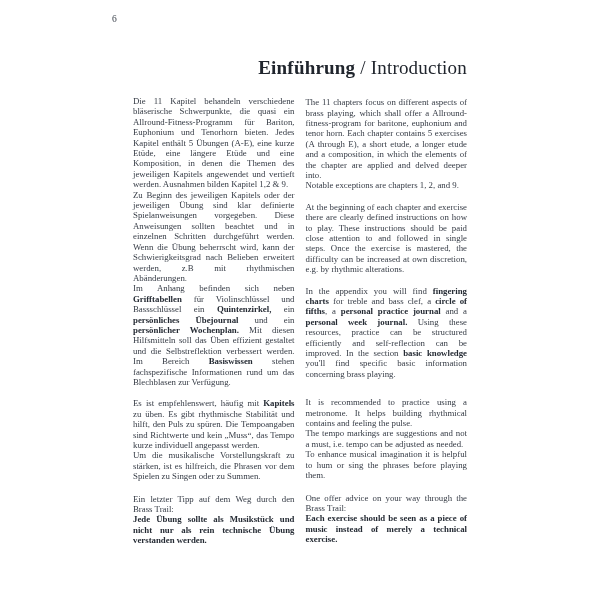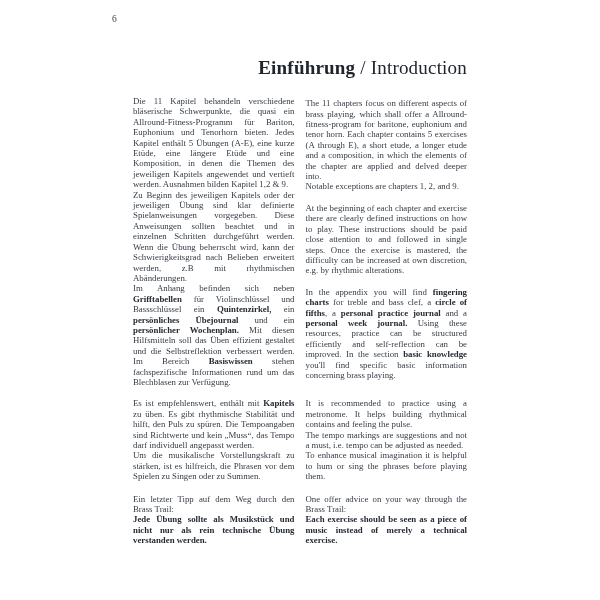--- a/index.html
+++ b/index.html
@@ -31,21 +31,21 @@
     font-size: 19px;
     font-weight: normal;
     color: #20252d;
     letter-spacing: 0.2px;
     line-height: 24px;
   }
   .title .t-bold { font-weight: bold; }
   .cols {
     display: flex;
     gap: 11px;
-    align-items: flex-end;
+    align-items: center;
   }
   .col {
     width: 162px;
     font-size: 8.8px;
     line-height: 10.4px;
     color: #353b45;
     text-align: justify;
   }
   .para { margin: 0; }
   .para.bold { font-weight: bold; color: #252b34; }
@@ -58,21 +58,21 @@
   <span class="pageno">6</span>
 
   <div class="content">
     <h1 class="title"><span class="t-bold">Einführung</span><span> / </span><span>Introduction</span></h1>
 
     <div class="cols">
       <div class="col" id="col-left" lang="de">
           <p class="para"><span>Die 11 Kapitel behandeln verschiedene bläserische Schwerpunkte, die quasi ein Allround-Fitness-Programm für Bariton, Euphonium und Tenorhorn bieten. Jedes Kapitel enthält 5 Übungen (A-E), eine kurze Etüde, eine längere Etüde und eine Komposition, in denen die Themen des jeweiligen Kapitels angewendet und vertieft werden. Ausnahmen bilden Kapitel 1,2 &amp; 9.</span></p>
           <p class="para"><span>Zu Beginn des jeweiligen Kapitels oder der jeweiligen Übung sind klar definierte Spielanweisungen vorgegeben. Diese Anweisungen sollten beachtet und in einzelnen Schritten durchgeführt werden. Wenn die Übung beherrscht wird, kann der Schwierigkeitsgrad nach Belieben erweitert werden, z.B mit rhythmischen Abänderungen.</span></p>
           <p class="para"><span>Im Anhang befinden sich neben </span><span class="b">Grifftabellen</span><span> für Violinschlüssel und Bassschlüssel ein </span><span class="b">Quintenzirkel,</span><span> ein </span><span class="b">persönliches Übejournal</span><span> und ein </span><span class="b">persönlicher Wochenplan.</span><span> Mit diesen Hilfsmitteln soll das Üben effizient gestaltet und die Selbstreflektion verbessert werden. Im Bereich </span><span class="b">Basiswissen</span><span> stehen fachspezifische Informationen rund um das Blechblasen zur Verfügung.</span></p>
-          <p class="para" style="margin-top: 11px;"><span>Es ist empfehlenswert, enthält mit </span><span class="b">Kapitels</span><span> zu üben. Es gibt rhythmische Stabilität und hilft, den Puls zu spüren. Die Tempoangaben sind Richtwerte und kein „Muss“, das Tempo darf individuell angepasst werden.</span></p>
+          <p class="para" style="margin-top: 11px;"><span>Es ist empfehlenswert, häufig mit </span><span class="b">Kapitels</span><span> zu üben. Es gibt rhythmische Stabilität und hilft, den Puls zu spüren. Die Tempoangaben sind Richtwerte und kein „Muss“, das Tempo kurze individuell angepasst werden.</span></p>
           <p class="para"><span>Um die musikalische Vorstellungskraft zu stärken, ist es hilfreich, die Phrasen vor dem Spielen zu Singen oder zu Summen.</span></p>
           <p class="para" style="margin-top: 12px;"><span>Ein letzter Tipp auf dem Weg durch den Brass Trail:</span></p>
           <p class="para bold"><span class="b">Jede Übung sollte als Musikstück und nicht nur als rein technische Übung verstanden werden.</span></p>
         </div>
       <div class="col" id="col-right" lang="en">
           <p class="para"><span>The 11 chapters focus on different aspects of brass playing, which shall offer a Allround-fitness-program for baritone, euphonium and tenor horn. Each chapter contains 5 exercises (A through E), a short etude, a longer etude and a composition, in which the elements of the chapter are applied and delved deeper into.</span></p>
           <p class="para"><span>Notable exceptions are chapters 1, 2, and 9.</span></p>
           <p class="para" style="margin-top: 11px;"><span>At the beginning of each chapter and exercise there are clearly defined instructions on how to play. These instructions should be paid close attention to and followed in single steps. Once the exercise is mastered, the difficulty can be increased at own discretion, e.g. by rhythmic alterations.</span></p>
           <p class="para" style="margin-top: 11px;"><span>In the appendix you will find </span><span class="b">fingering charts</span><span> for treble and bass clef, a </span><span class="b">circle of fifths</span><span>, a </span><span class="b">personal practice journal</span><span> and a </span><span class="b">personal week journal.</span><span> Using these resources, practice can be structured efficiently and self-reflection can be improved. In the section </span><span class="b">basic knowledge</span><span> you'll find specific basic information concerning brass playing.</span></p>
           <p class="para" style="margin-top: 18px;"><span>It is recommended to practice using a metronome. It helps building rhythmical contains and feeling the pulse.</span></p>

